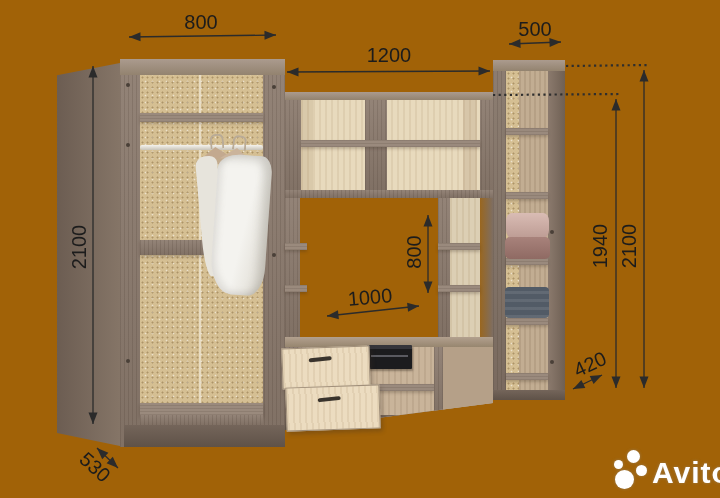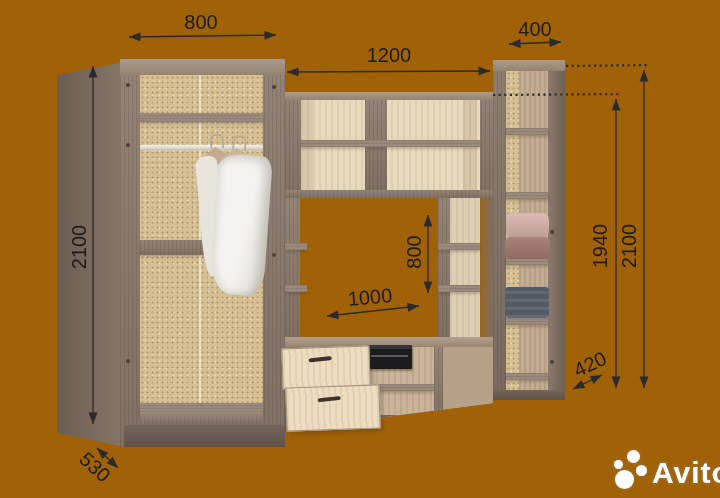--- a/index.html
+++ b/index.html
@@ -165,21 +165,21 @@
     </g>
     <g stroke="#2e2e2e" stroke-width="2.2" stroke-dasharray="2.2 3.4" fill="none">
       <line x1="566" y1="66" x2="650" y2="65"></line>
       <line x1="493" y1="95" x2="621" y2="94"></line>
     </g>
   </svg>
 
   <div class="abs lbl-layer" style="left:0;top:0;width:720px;height:498px;">
     <div class="label" style="left:176px;top:11px;width:50px;">800</div>
     <div class="label" style="left:359px;top:44px;width:60px;">1200</div>
-    <div class="label" style="left:510px;top:18px;width:50px;">400</div>
+    <div class="label" style="left:510px;top:18px;width:50px;">500</div>
     <div class="label" style="left:49px;top:236px;width:60px;transform:rotate(-90deg);">2100</div>
     <div class="label" style="left:389px;top:241px;width:50px;transform:rotate(-90deg);">800</div>
     <div class="label" style="left:340px;top:286px;width:60px;transform:rotate(-5deg);">1000</div>
     <div class="label" style="left:570px;top:235px;width:60px;transform:rotate(-90deg);">1940</div>
     <div class="label" style="left:599px;top:235px;width:60px;transform:rotate(-90deg);">2100</div>
     <div class="label" style="left:565px;top:353px;width:50px;transform:rotate(-25deg);">420</div>
     <div class="label" style="left:70px;top:456px;width:50px;transform:rotate(42deg);">530</div>
   </div>
 
   <div class="abs" id="watermark" style="left:612px;top:444px;width:108px;height:52px;">

